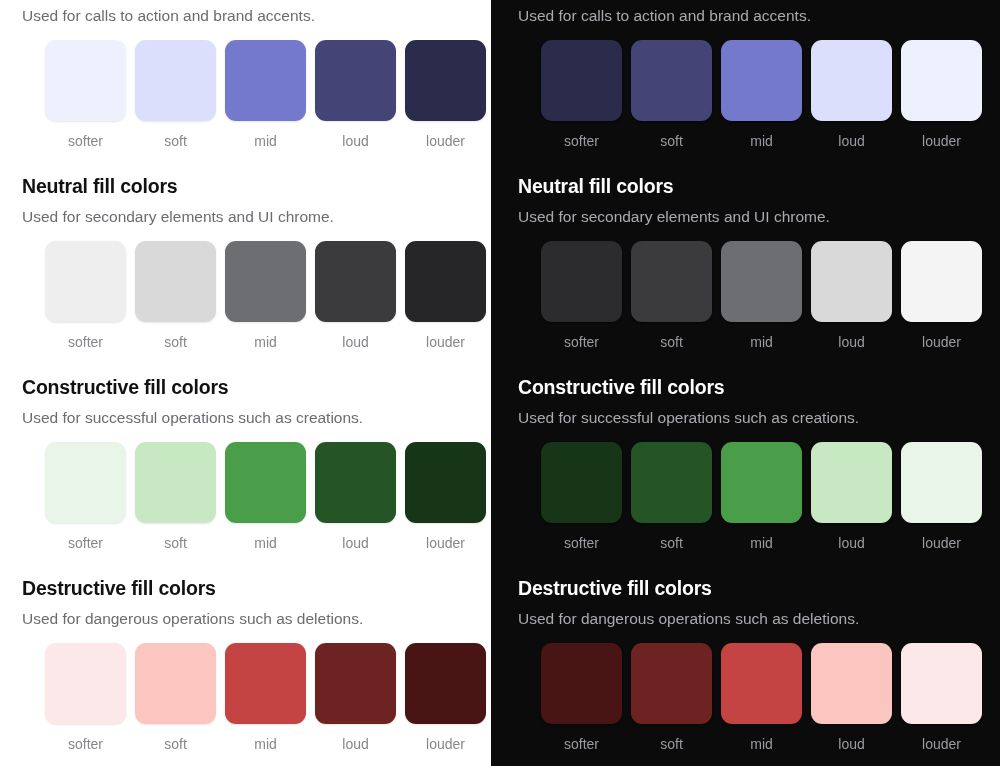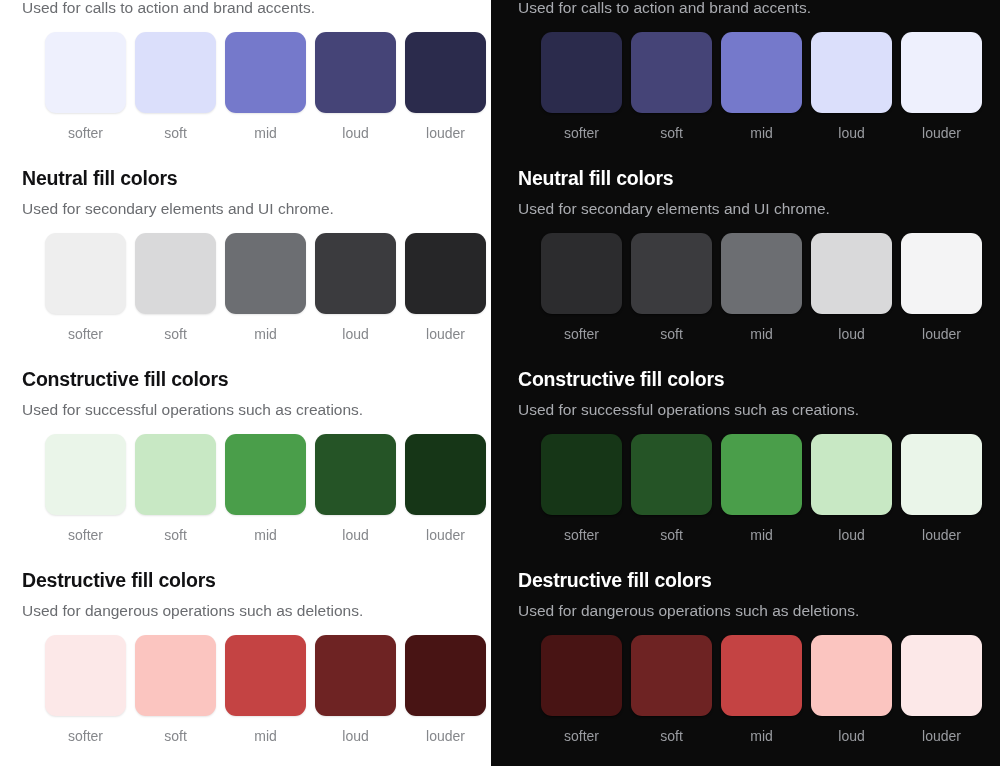--- a/index.html
+++ b/index.html
@@ -38,21 +38,21 @@
   .group-desc {
     font-size:15.5px;
     font-weight:normal;
     line-height:1;
     margin-bottom:16px;
   }
   .panel-light .group-heading { color:#111113; }
   .panel-light .group-desc    { color:#6a6c70; }
   .panel-dark  .group-heading { color:#ffffff; }
   .panel-dark  .group-desc    { color:#a9abb0; }
-  .group-first .group-desc { }
+  .group-first .group-desc { margin-top:8px; }
 
   .swatch-row {
     display:flex;
     gap:9px;
   }
   .swatch-cell {
     width:81px;
     display:flex;
     flex-direction:column;
     align-items:center;

